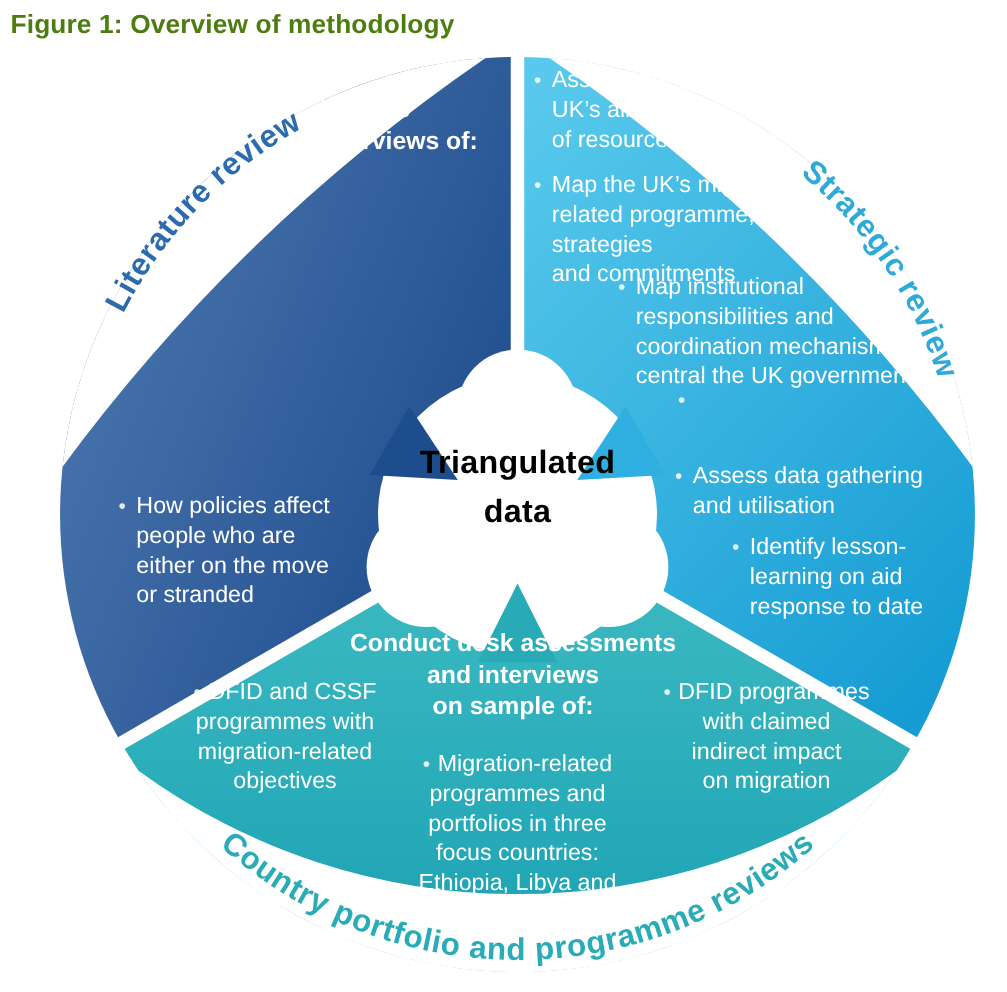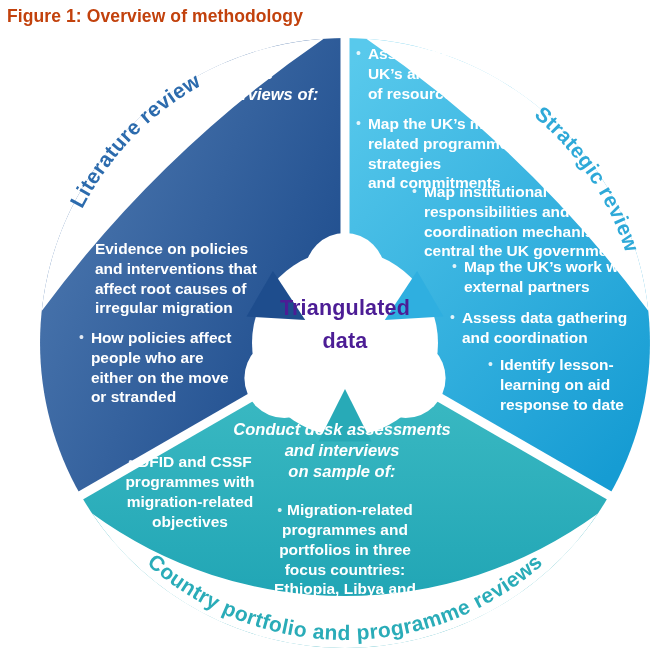--- a/index.html
+++ b/index.html
@@ -3,32 +3,32 @@
 <meta charset="utf-8">
 <style>
   html,body{margin:0;padding:0;background:#fff;}
   #canvas{
     position:relative;width:671px;height:661px;background:#fff;overflow:hidden;
     font-family:"Liberation Sans",sans-serif;
   }
   #diagram-svg{position:absolute;left:0;top:0;z-index:0;}
   .fig-title{
     position:absolute;left:7px;top:6px;z-index:2;
-    font-size:17.5px;font-weight:600;color:#c2410c;letter-spacing:0.1px;
+    font-size:17.5px;font-weight:600;color:#4d7c0f;letter-spacing:0.1px;
   }
   .seg-text{position:absolute;z-index:2;color:#fff;font-size:15.5px;line-height:1.28;}
-  .pre{white-space:pre-line;font-weight:bold;}
+  .pre{white-space:pre-line;}
   .b{display:flex;gap:7px;align-items:flex-start;}
   .dot{color:rgba(255,255,255,.85);flex:0 0 auto;font-size:14px;padding-top:1px;}
   .dot-inline{color:rgba(255,255,255,.85);font-size:14px;margin-right:5px;}
-  .hd{font-weight:700;font-size:16.5px;line-height:1.26;font-style:italic;}
+  .hd{font-weight:700;font-size:16.5px;line-height:1.26;}
   .ctr{text-align:center;}
   .center-label{
     position:absolute;z-index:2;left:243px;top:292px;width:204px;
-    text-align:center;color:#4c1d95;font-weight:700;font-size:21.5px;line-height:1.55;
+    text-align:center;color:#000000;font-weight:700;font-size:21.5px;line-height:1.55;
     white-space:pre-line;letter-spacing:0.2px;
   }
   .curved{font-weight:700;font-size:21px;letter-spacing:0.4px;font-family:"Liberation Sans",sans-serif;}
 </style>
 </head>
 <body>
 
 <div id="canvas">
 
   <div class="fig-title">Figure 1: Overview of methodology</div>
@@ -93,24 +93,20 @@
 overviews of:</div>
 
   <div class="seg-text b" style="left:148px;top:115px;width:200px;">
     <span class="dot">•</span>
   </div>
   <div class="seg-text b" style="left:110px;top:184px;width:190px;">
     <span class="dot">•</span>
   </div>
   <div class="seg-text b" style="left:83px;top:239px;width:190px;">
     <span class="dot">•</span>
-    <span class="pre">Evidence on policies
-and interventions that
-affect root causes of
-irregular migration</span>
   </div>
   <div class="seg-text b" style="left:79px;top:328px;width:180px;">
     <span class="dot">•</span>
     <span class="pre">How policies affect
 people who are
 either on the move
 or stranded</span>
   </div>
 
   <div class="seg-text b" style="left:356px;top:44px;width:150px;">
@@ -127,27 +123,25 @@
   </div>
   <div class="seg-text b" style="left:412px;top:182px;width:210px;">
     <span class="dot">•</span>
     <span class="pre">Map institutional
 responsibilities and
 coordination mechanisms
 central the UK government</span>
   </div>
   <div class="seg-text b" style="left:452px;top:257px;width:195px;">
     <span class="dot">•</span>
-    <span class="pre">Map the UK’s work with
-external partners</span>
   </div>
   <div class="seg-text b" style="left:450px;top:308px;width:185px;">
     <span class="dot">•</span>
     <span class="pre">Assess data gathering
-and coordination</span>
+and utilisation</span>
   </div>
   <div class="seg-text b" style="left:488px;top:355px;width:150px;">
     <span class="dot">•</span>
     <span class="pre">Identify lesson-
 learning on aid
 response to date</span>
   </div>
 
   <div class="seg-text hd pre ctr" style="left:230px;top:419px;width:224px;">Conduct desk assessments
 and interviews
@@ -160,17 +154,23 @@
 objectives</span>
   </div>
   <div class="seg-text ctr" style="left:247px;top:500px;width:196px;">
     <span class="dot-inline">•</span><span class="pre">Migration-related
 programmes and
 portfolios in three
 focus countries:
 Ethiopia, Libya and
 Nigeria</span>
   </div>
+  <div class="seg-text ctr" style="left:426px;top:452px;width:170px;">
+    <span class="dot-inline">•</span><span class="pre">DFID programmes
+with claimed
+indirect impact
+on migration</span>
+  </div>
 
   <div class="center-label">Triangulated
 data</div>
 
 </div>
 
 </body></html>

